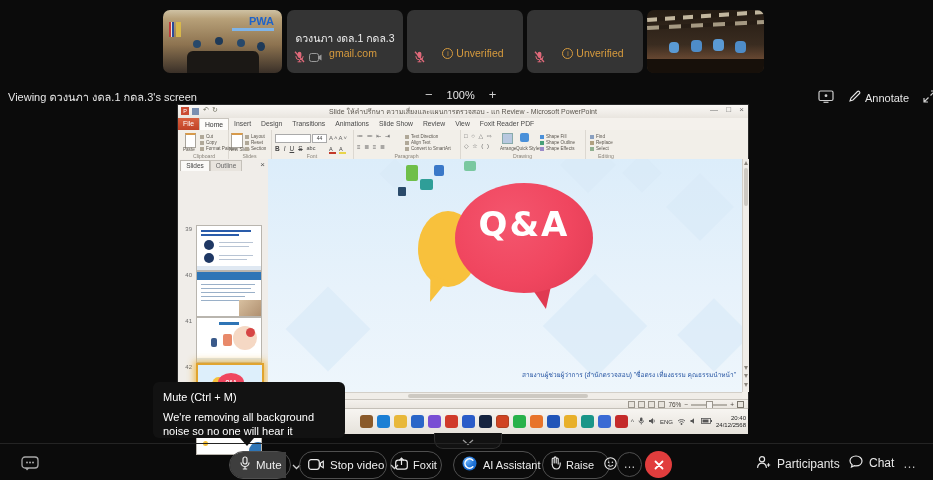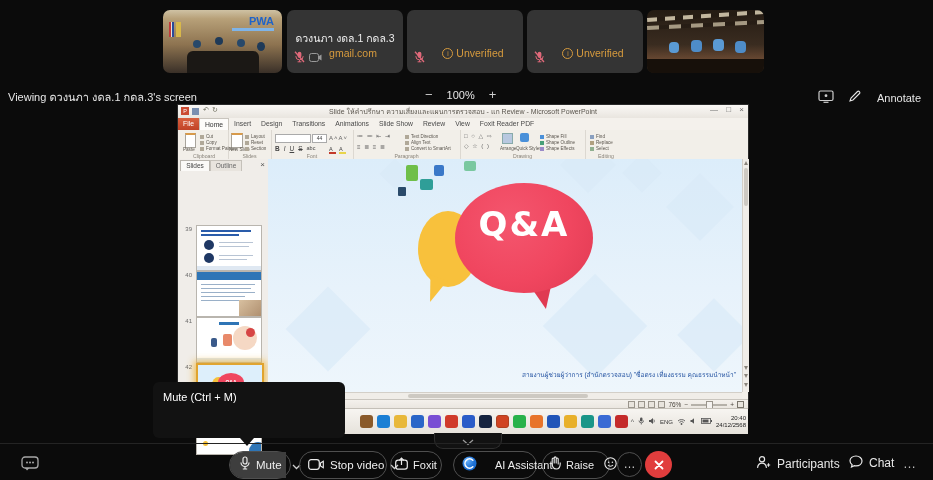--- a/index.html
+++ b/index.html
@@ -159,21 +159,21 @@
 </div>
 
 <div class="abs" style="left:818px;top:89px;display:flex;align-items:center;gap:14px;">
   <span>
     <svg width="16" height="13">
         <rect x="1" y="1" width="14" height="9.5" rx="1.5" fill="none" stroke="#cfcfcf" stroke-width="1.2"></rect>
         <path d="M5.5 12.3h5" stroke="#cfcfcf" stroke-width="1.2"></path>
         <circle cx="8" cy="5.7" r="1.4" fill="#cfcfcf"></circle>
       </svg>
   </span>
-  <span style="display:flex;align-items:center;gap:16px;">
+  <span style="display:flex;align-items:center;gap:4px;">
     <span>
       <svg width="13" height="13">
           <path d="M2 11l1-3 6.5-6.5a1.2 1.2 0 0 1 1.7 0l.3.3a1.2 1.2 0 0 1 0 1.7L5 10z" fill="none" stroke="#e6e6e6" stroke-width="1.1"></path>
         </svg>
     </span>
     <span class="hdr-txt">Annotate</span>
   </span>
   <span>
     <svg width="13" height="13">
         <path d="M8 1h4v4M12 1L7.5 5.5M5 12H1V8M1 12l4.5-4.5" fill="none" stroke="#cfcfcf" stroke-width="1.2"></path>
@@ -470,20 +470,21 @@
 <div class="collapse-tab">
   <span>
     <svg width="12" height="7">
         <path d="M1 1l5 4.5L11 1" fill="none" stroke="#9a9a9a" stroke-width="1.3"></path>
       </svg>
   </span>
 </div>
 
 <div class="tooltip">
   <div class="tt-title">Mute  (Ctrl + M)</div>
+  <div class="tt-body">We're removing all background noise so no one will hear it</div>
 </div>
 <div class="tt-caret"></div>
 
 <div class="bbar-divider"></div>
 
 <span class="abs" style="left:21px;top:456px;">
   <svg width="19" height="16">
       <rect x="1" y="1" width="16" height="11" rx="3" fill="none" stroke="#a8a8a8" stroke-width="1.3"></rect>
       <circle cx="6" cy="6.5" r="1" fill="#a8a8a8"></circle>
       <circle cx="9" cy="6.5" r="1" fill="#a8a8a8"></circle>
@@ -528,21 +529,21 @@
 <div class="pill" style="left:390px;width:52px;padding:0 8px;gap:5px;justify-content:center;">
   <span>
     <svg width="13" height="13">
         <rect x="0.7" y="3.2" width="11.6" height="9" rx="2.4" fill="none" stroke="#ececec" stroke-width="1.2"></rect>
         <path d="M6.5 8V1.2M4.2 3.3 6.5 1l2.3 2.3" fill="none" stroke="#ececec" stroke-width="1.2"></path>
       </svg>
   </span>
   <span class="pill-label" style="font-size:11px;">Foxit</span>
 </div>
 
-<div class="pill" style="left:453px;width:84px;padding:0 8px;gap:18px;">
+<div class="pill" style="left:453px;width:84px;padding:0 8px;gap:6px;">
   <span>
     <svg width="15" height="15">
       <defs>
           <radialGradient id="aig" cx="35%" cy="30%">
             <stop offset="0%" stop-color="#6ab4ff"></stop>
             <stop offset="100%" stop-color="#1c6fd4"></stop>
           </radialGradient>
         </defs>
       <circle cx="7.5" cy="7.5" r="7" fill="url(#aig)"></circle>
       <path d="M10.8 4.2a4.6 4.6 0 1 0 0 6.6" stroke="#fff" stroke-width="1.6" fill="none" stroke-linecap="round"></path>

